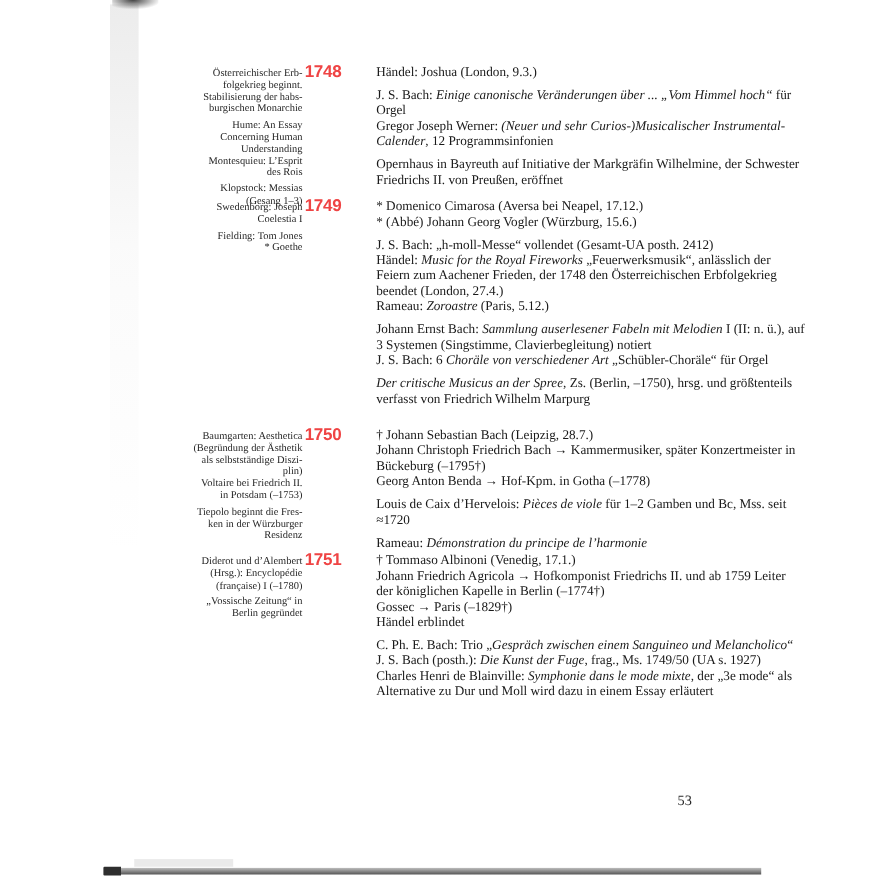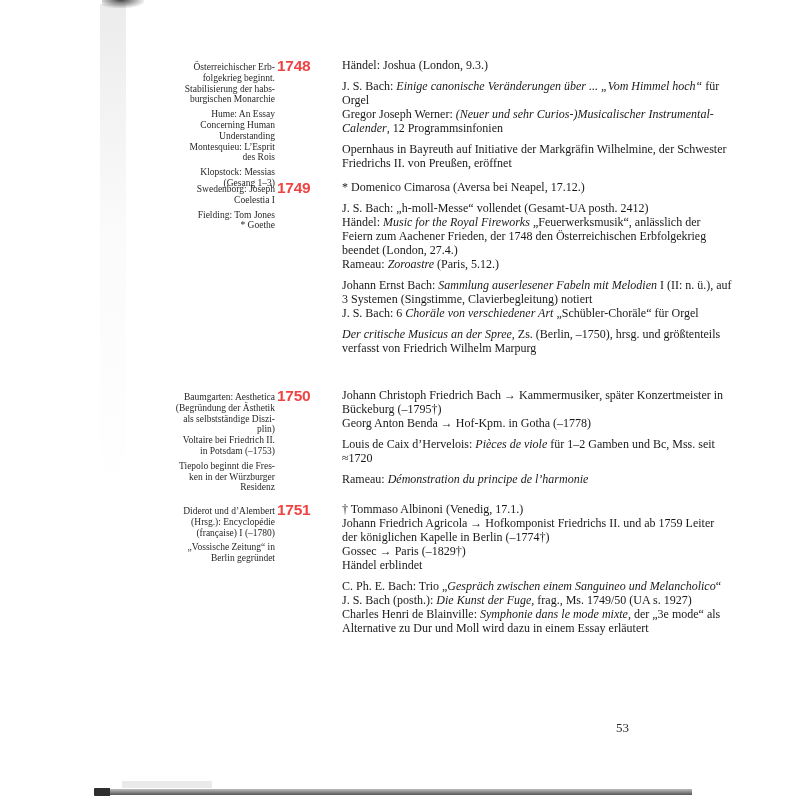--- a/index.html
+++ b/index.html
@@ -120,20 +120,21 @@
           </div>
           <div class="margin-group">
             <div class="margin-line">Fielding: Tom Jones</div>
             <div class="margin-line">* Goethe</div>
           </div>
         </div>
         <div class="year-label">1749</div>
         <div class="main-col">
           <div class="entry-group">
             <div class="entry"><span>* Domenico Cimarosa (Aversa bei Neapel, 17.12.)</span></div>
+            <div class="entry"><span>* (Abbé) Johann Georg Vogler (Würzburg, 15.6.)</span></div>
           </div>
           <div class="entry-group">
             <div class="entry"><span>J. S. Bach: „h-moll-Messe“ vollendet (Gesamt-UA posth. 2412)</span></div>
             <div class="entry"><span>Händel: </span><i>Music for the Royal Fireworks</i><span> „Feuerwerksmusik“, anlässlich der Feiern zum Aachener Frieden, der 1748 den Österreichischen Erbfolgekrieg beendet (London, 27.4.)</span></div>
             <div class="entry"><span>Rameau: </span><i>Zoroastre</i><span> (Paris, 5.12.)</span></div>
           </div>
           <div class="entry-group">
             <div class="entry"><span>Johann Ernst Bach: </span><i>Sammlung auserlesener Fabeln mit Melodien</i><span> I (II: n. ü.), auf 3 Systemen (Singstimme, Clavierbegleitung) notiert</span></div>
             <div class="entry"><span>J. S. Bach: 6 </span><i>Choräle von verschiedener Art</i><span> „Schübler-Choräle“ für Orgel</span></div>
           </div>
@@ -154,20 +155,21 @@
           </div>
           <div class="margin-group">
             <div class="margin-line">Tiepolo beginnt die Fres-</div>
             <div class="margin-line">ken in der Würzburger</div>
             <div class="margin-line">Residenz</div>
           </div>
         </div>
         <div class="year-label">1750</div>
         <div class="main-col">
           <div class="entry-group">
+            <div class="entry"><span>† Johann Sebastian Bach (Leipzig, 28.7.)</span></div>
             <div class="entry"><span>Johann Christoph Friedrich Bach → Kammermusiker, später Konzertmeister in Bückeburg (–1795†)</span></div>
             <div class="entry"><span>Georg Anton Benda → Hof-Kpm. in Gotha (–1778)</span></div>
           </div>
           <div class="entry-group">
             <div class="entry"><span>Louis de Caix d’Hervelois: </span><i>Pièces de viole</i><span> für 1–2 Gamben und Bc, Mss. seit ≈1720</span></div>
           </div>
           <div class="entry-group">
             <div class="entry"><span>Rameau: </span><i>Démonstration du principe de l’harmonie</i></div>
           </div>
         </div>

